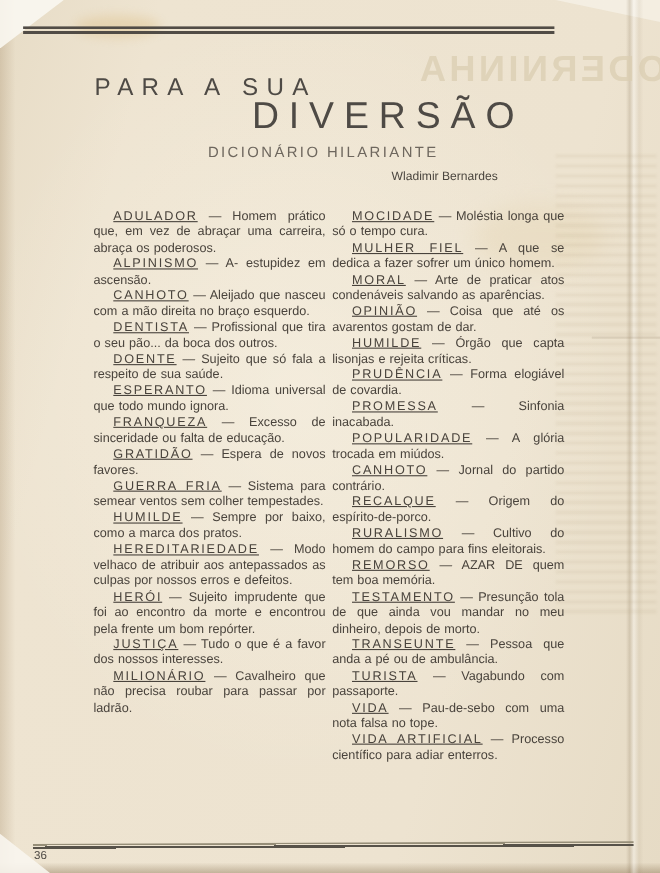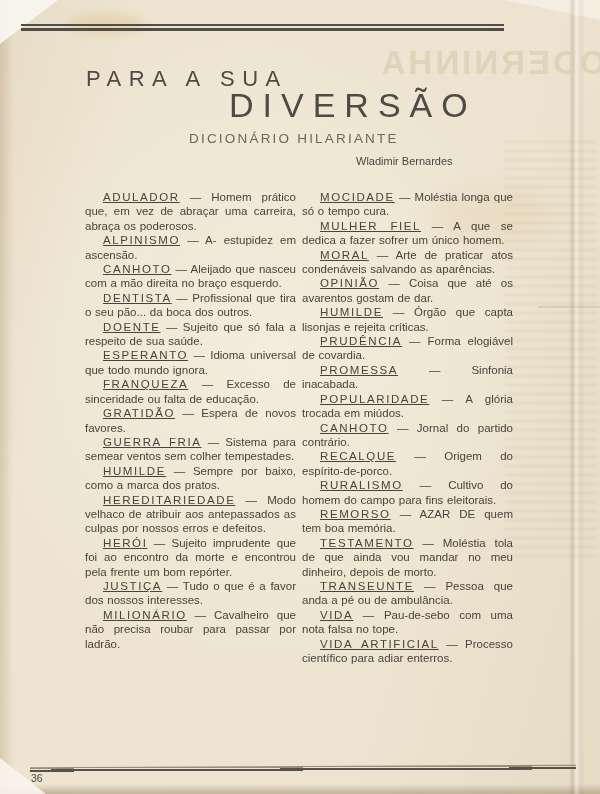--- a/index.html
+++ b/index.html
@@ -122,21 +122,22 @@
         <p class="entry"><span class="term">MORAL</span><span> — Arte de praticar atos condenáveis salvando as aparências.</span></p>
         <p class="entry"><span class="term">OPINIÃO</span><span> — Coisa que até os avarentos gostam de dar.</span></p>
         <p class="entry"><span class="term">HUMILDE</span><span> — Órgão que capta lisonjas e rejeita críticas.</span></p>
         <p class="entry"><span class="term">PRUDÊNCIA</span><span> — Forma elogiável de covardia.</span></p>
         <p class="entry"><span class="term">PROMESSA</span><span> — Sinfonia inacabada.</span></p>
         <p class="entry"><span class="term">POPULARIDADE</span><span> — A glória trocada em miúdos.</span></p>
         <p class="entry"><span class="term">CANHOTO</span><span> — Jornal do partido contrário.</span></p>
         <p class="entry"><span class="term">RECALQUE</span><span> — Origem do espírito-de-porco.</span></p>
         <p class="entry"><span class="term">RURALISMO</span><span> — Cultivo do homem do campo para fins eleitorais.</span></p>
         <p class="entry"><span class="term">REMORSO</span><span> — AZAR DE quem tem boa memória.</span></p>
-        <p class="entry"><span class="term">TESTAMENTO</span><span> — Moléstia tola de que ainda vou mandar no meu dinheiro, depois de morto.</span></p>
+        <p class="entry"><span class="term">TESTAMENTO</span><span> — Presunção tola de que ainda vou mandar no meu dinheiro, depois de morto.</span></p>
         <p class="entry"><span class="term">TRANSEUNTE</span><span> — Pessoa que anda a pé ou de ambulância.</span></p>
+        <p class="entry"><span class="term">TURISTA</span><span> — Vagabundo com passaporte.</span></p>
         <p class="entry"><span class="term">VIDA</span><span> — Pau-de-sebo com uma nota falsa no tope.</span></p>
         <p class="entry"><span class="term">VIDA ARTIFICIAL</span><span> — Processo científico para adiar enterros.</span></p>
       </div>
   </div>
 
   <div class="page-number">36</div>
 </div>
 
 </body></html>

